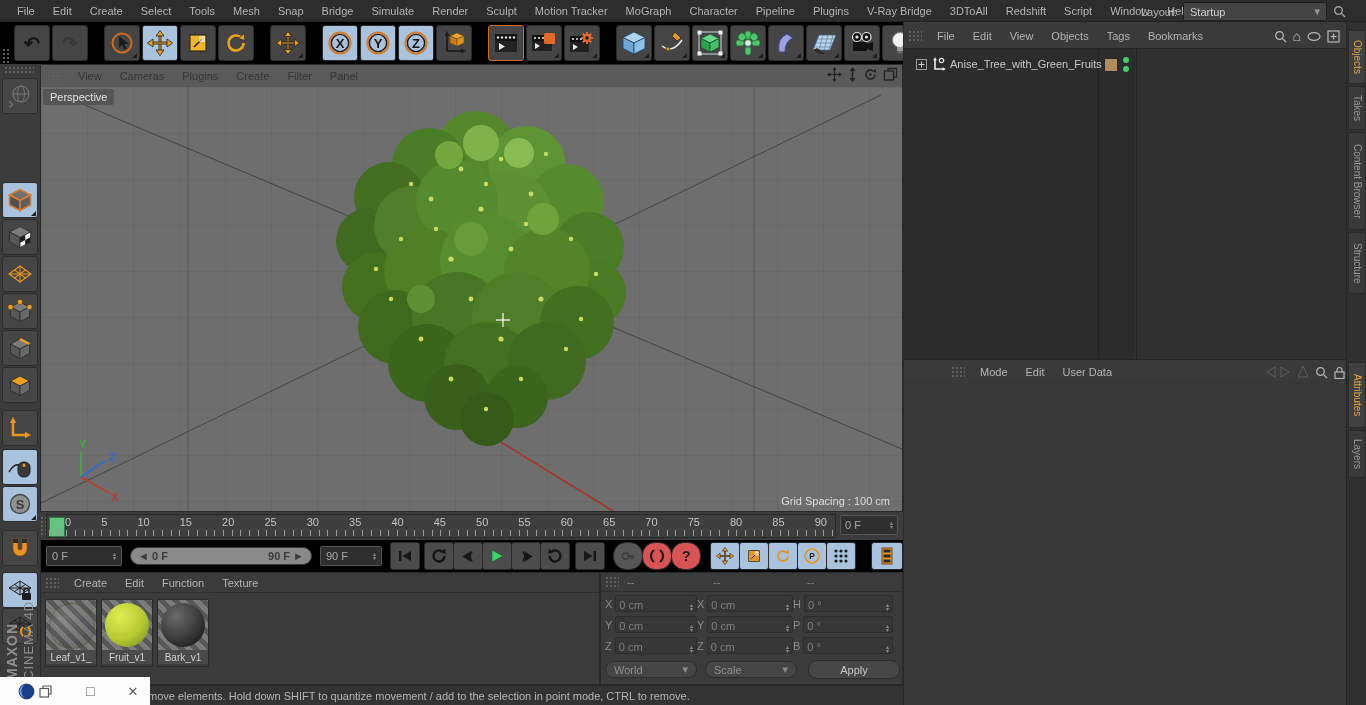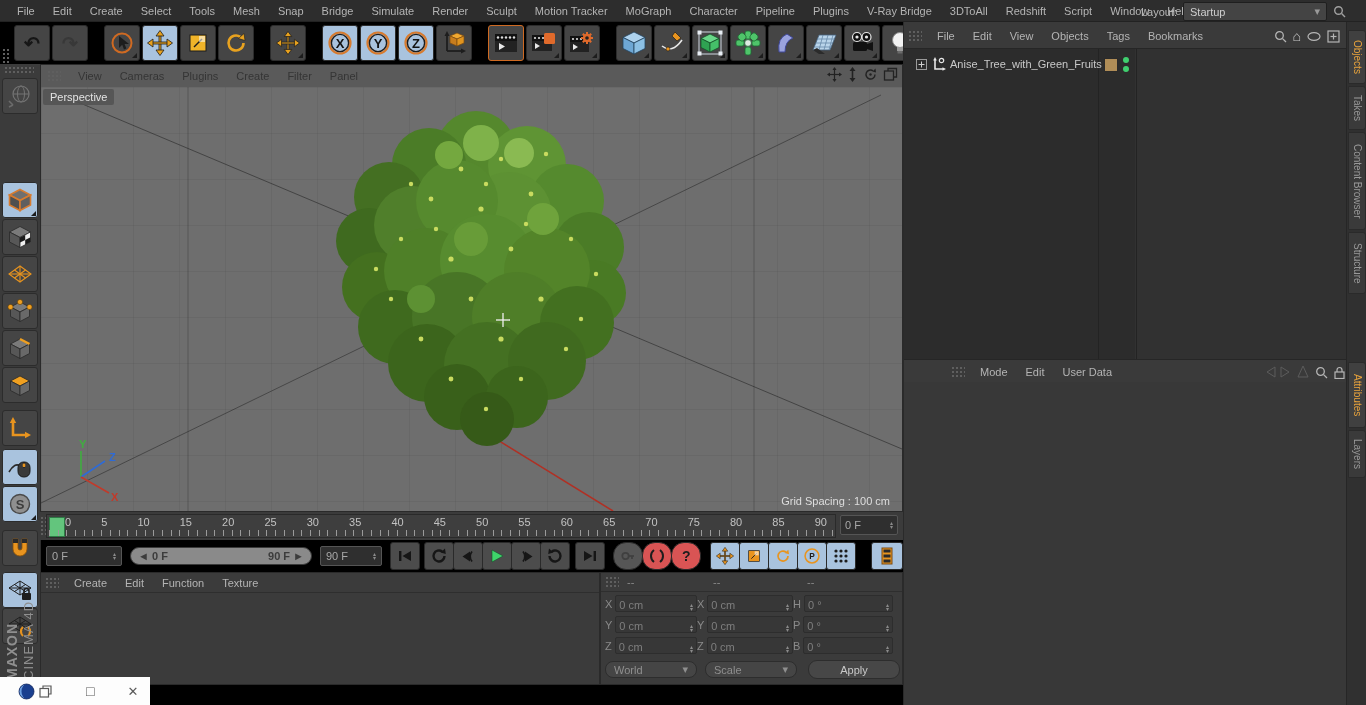--- a/index.html
+++ b/index.html
@@ -820,20 +820,40 @@
   </div>
 
   <div class="r mats">
     <div class="pmenu">
       <div class="r grip" style="left:4px;top:4px;width:14px;height:12px;"></div>
       <span class="mi">Create</span>
       <span class="mi">Edit</span>
       <span class="mi">Function</span>
       <span class="mi">Texture</span>
     </div>
+    <div class="matrow">
+      <div class="mat">
+        <div class="matthumb">
+            <div class="matball" style="border:1px solid rgba(60,80,30,0.45);background:radial-gradient(circle at 35% 30%, rgba(255,255,255,0.12), rgba(0,0,0,0.08) 70%);"></div>
+          </div>
+        <div class="matname">Leaf_v1_</div>
+      </div>
+      <div class="mat">
+        <div class="matthumb">
+            <div class="matball" style="background:radial-gradient(circle at 35% 30%, #e3ec52, #b5c932 55%, #7e9420 90%);"></div>
+          </div>
+        <div class="matname">Fruit_v1</div>
+      </div>
+      <div class="mat">
+        <div class="matthumb">
+            <div class="matball" style="background:radial-gradient(circle at 35% 30%, #6a6a6a, #3a3a3a 55%, #151515 90%);"></div>
+          </div>
+        <div class="matname">Bark_v1</div>
+      </div>
+    </div>
   </div>
 
   <div class="r coords">
     <div class="chead">
       <div class="grip" style="width:14px;height:12px;margin:0 8px 0 4px;"></div>
       <span style="width:86px;">--</span>
       <span style="width:94px;">--</span>
       <span>--</span>
     </div>
     <div class="cgrid">
@@ -934,20 +954,23 @@
           <span>▾</span>
         </div>
       <div class="cdd">
           <span>Scale</span>
           <span>▾</span>
         </div>
       <div class="applybtn">Apply</div>
     </div>
   </div>
 
+  <div class="r status">
+      <span>move elements. Hold down SHIFT to quantize movement / add to the selection in point mode, CTRL to remove.</span>
+    </div>
   <div class="r winstrip">
     <svg width="17" height="17" viewBox="0 0 17 17" style="margin-left:18px;">
         <circle cx="8.5" cy="8.5" r="7.5" fill="#1a3f8f"></circle>
         <path d="M8.5 1 a7.5 7.5 0 0 0 0 15 a5 7.5 0 0 1 0 -15" fill="#6ea0e0"></path>
         <circle cx="8.5" cy="8.5" r="7.5" fill="none" stroke="#10255c" stroke-width="0.8"></circle>
       </svg>
     <svg width="13" height="13" viewBox="0 0 13 13" style="margin-left:4px;">
         <rect x="1" y="3.5" width="8.5" height="8.5" fill="none" stroke="#5a5a5a" stroke-width="1.2"></rect>
         <path d="M4 3.5 V1 H12 V9 H9.5" fill="none" stroke="#5a5a5a" stroke-width="1.2"></path>
       </svg>

